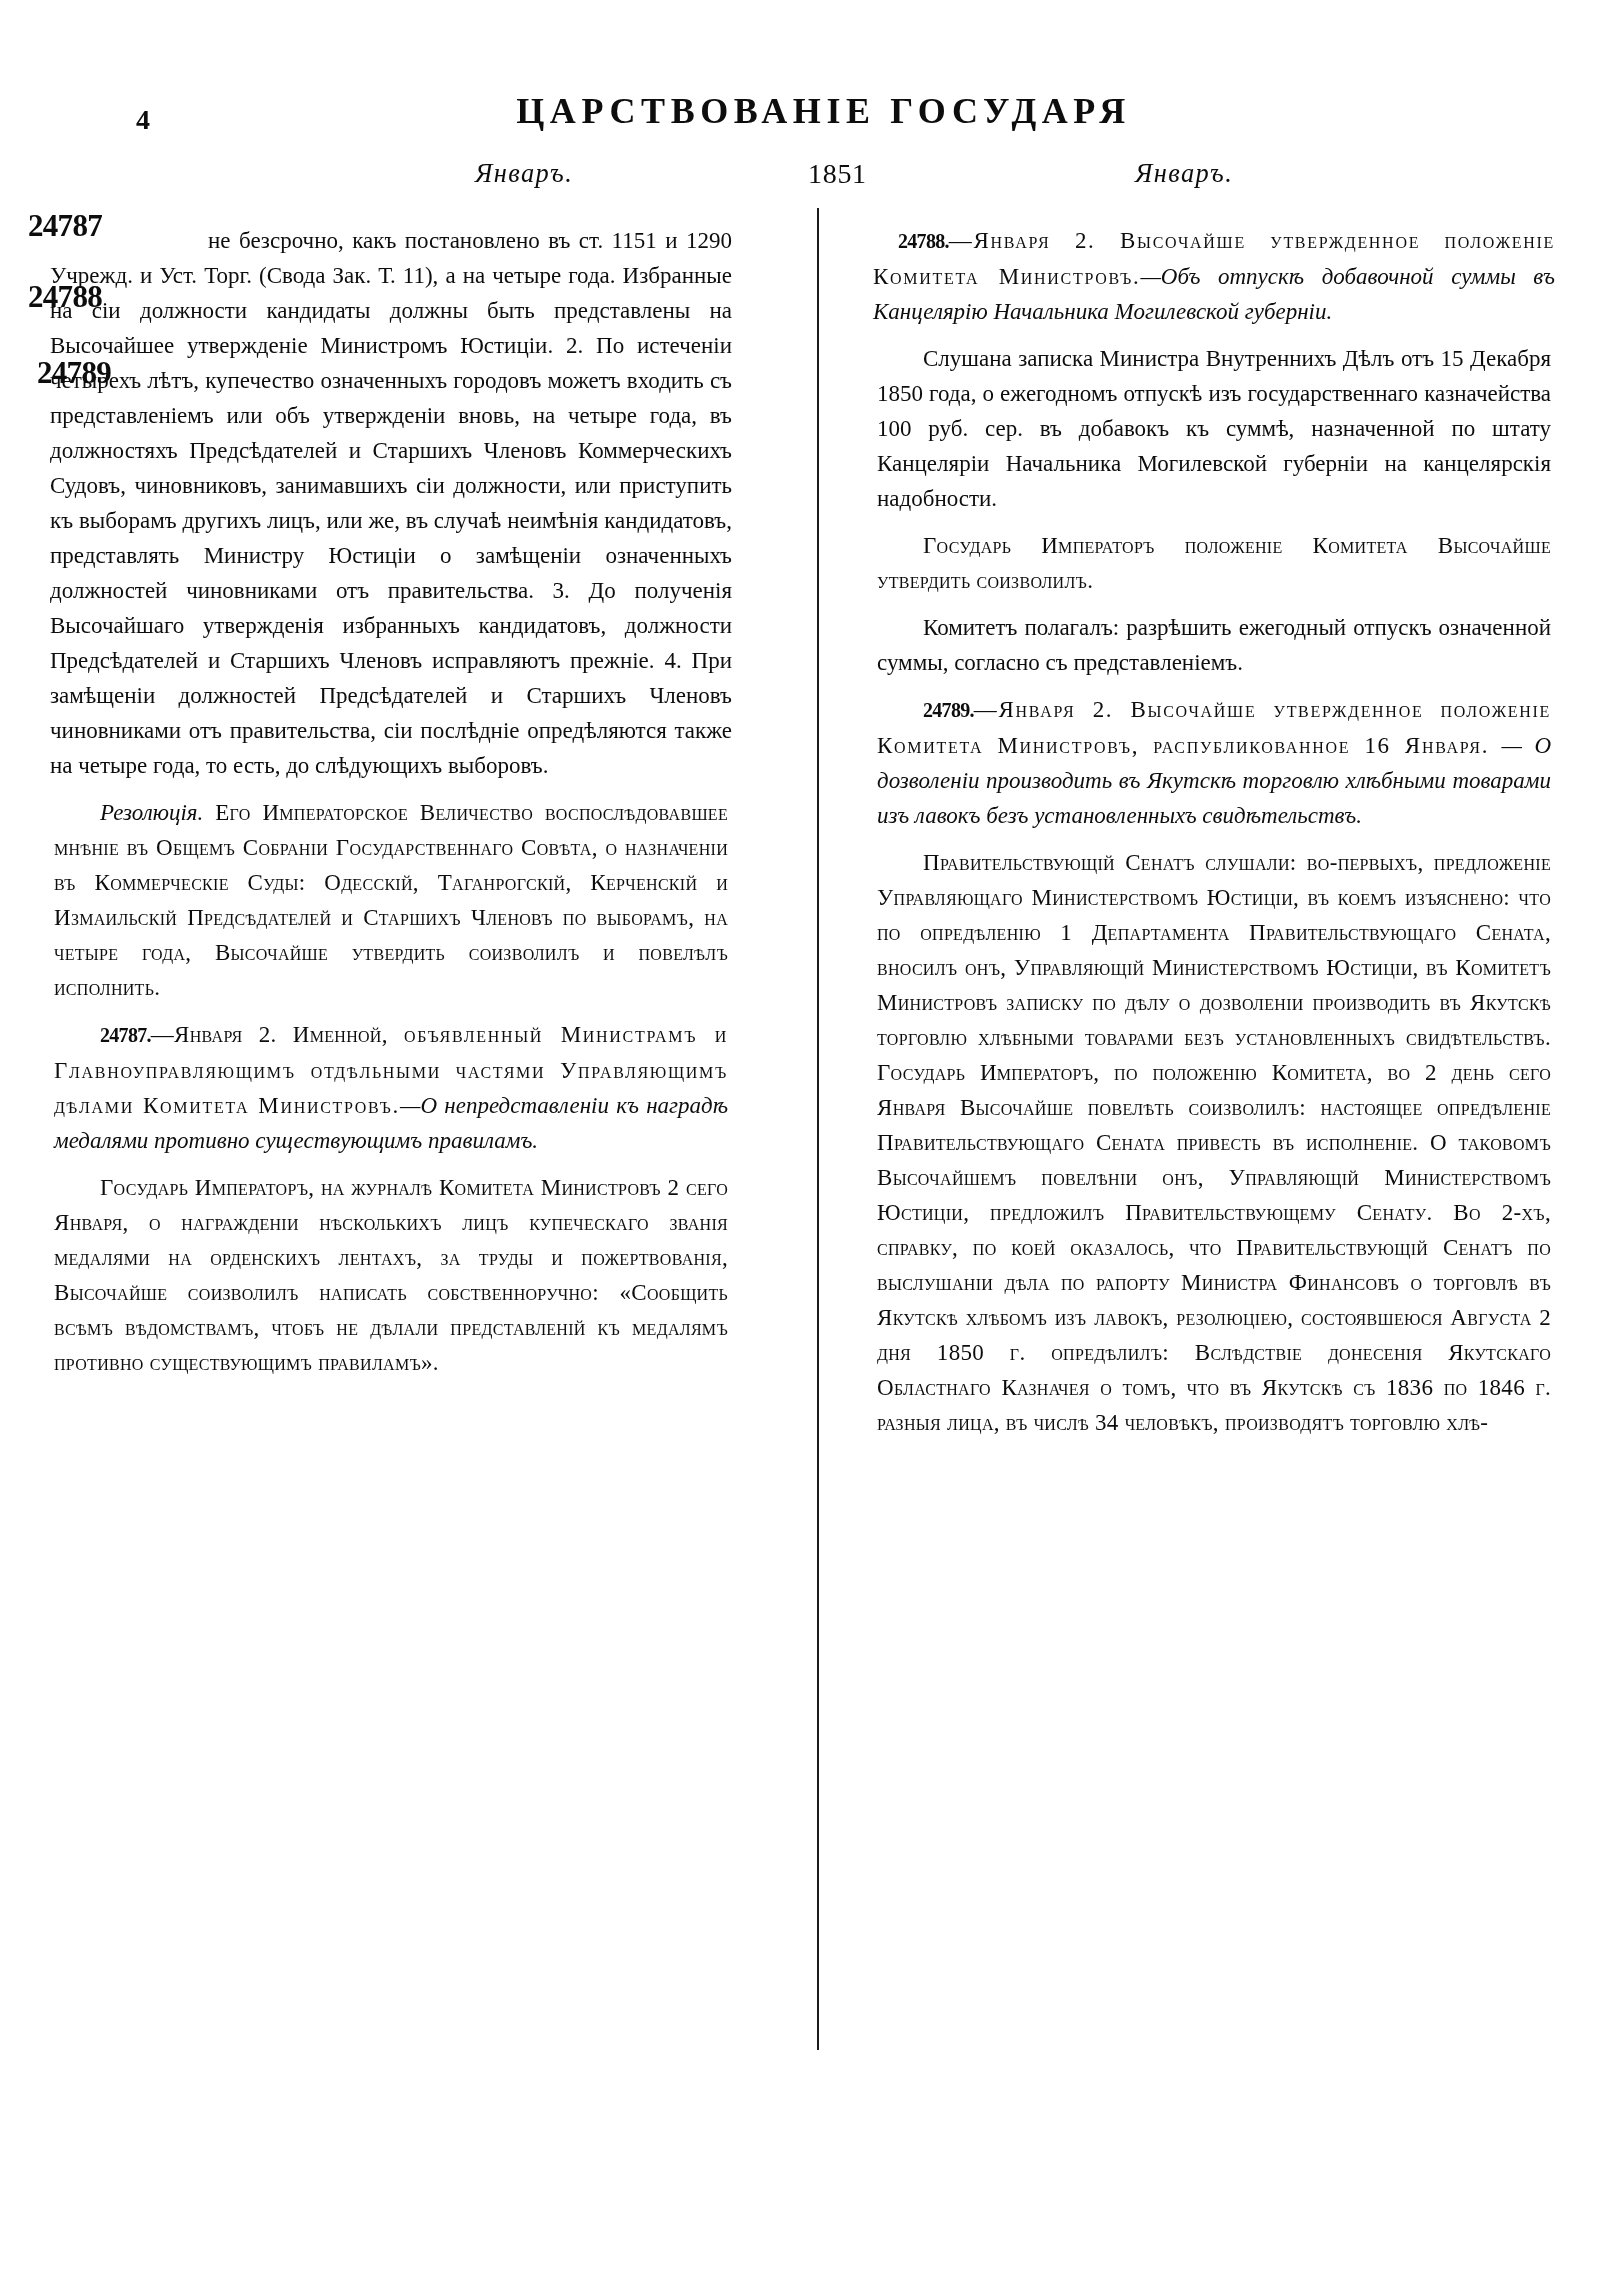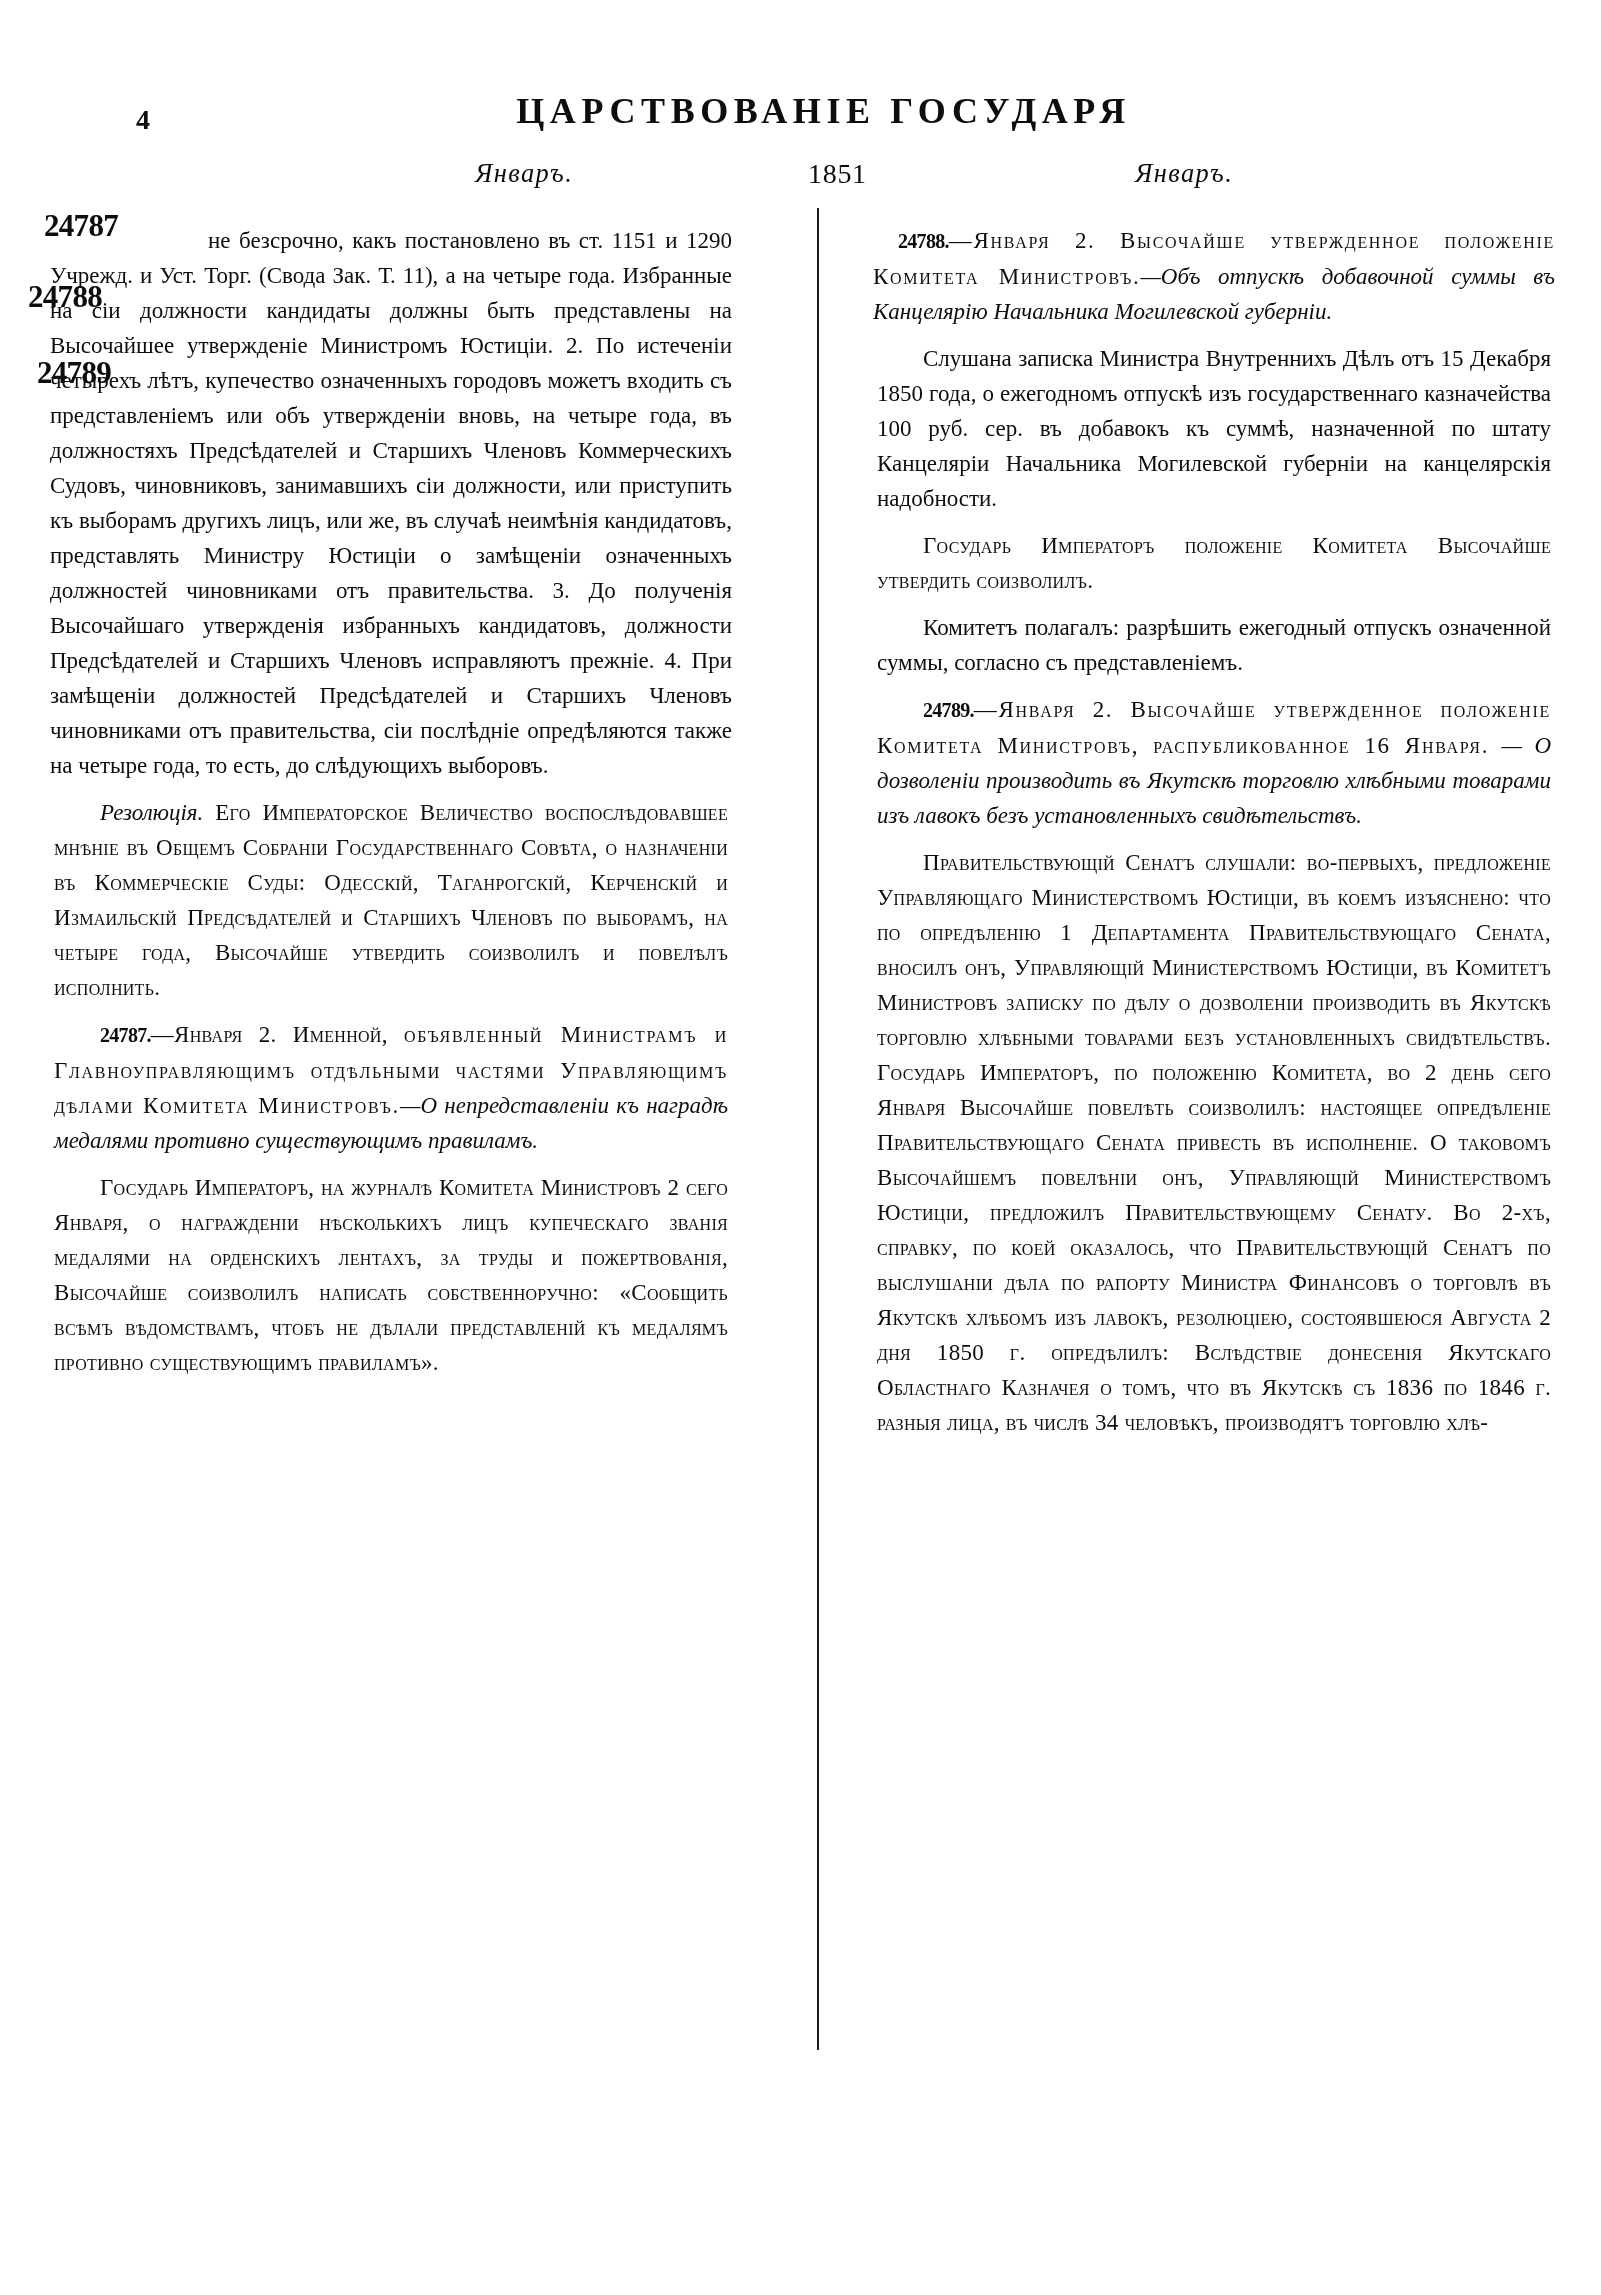--- a/index.html
+++ b/index.html
@@ -104,21 +104,21 @@
     top: 208px;
     width: 160px;
   }
   .margin-num {
     position: absolute;
     font-size: 31px;
     font-weight: bold;
     letter-spacing: -0.7px;
     font-family: "Liberation Serif", "DejaVu Serif", serif;
   }
-  .mn0 { top: 0px; left: 16px; }
+  .mn0 { top: 0px; left: 0px; }
   .mn1 { top: 71px; left: 0px; }
   .mn2 { top: 147px; left: 9px; }
 
   p {
     margin: 0;
   }
   .para {
     text-indent: 46px;
     margin: 12px;
   }

